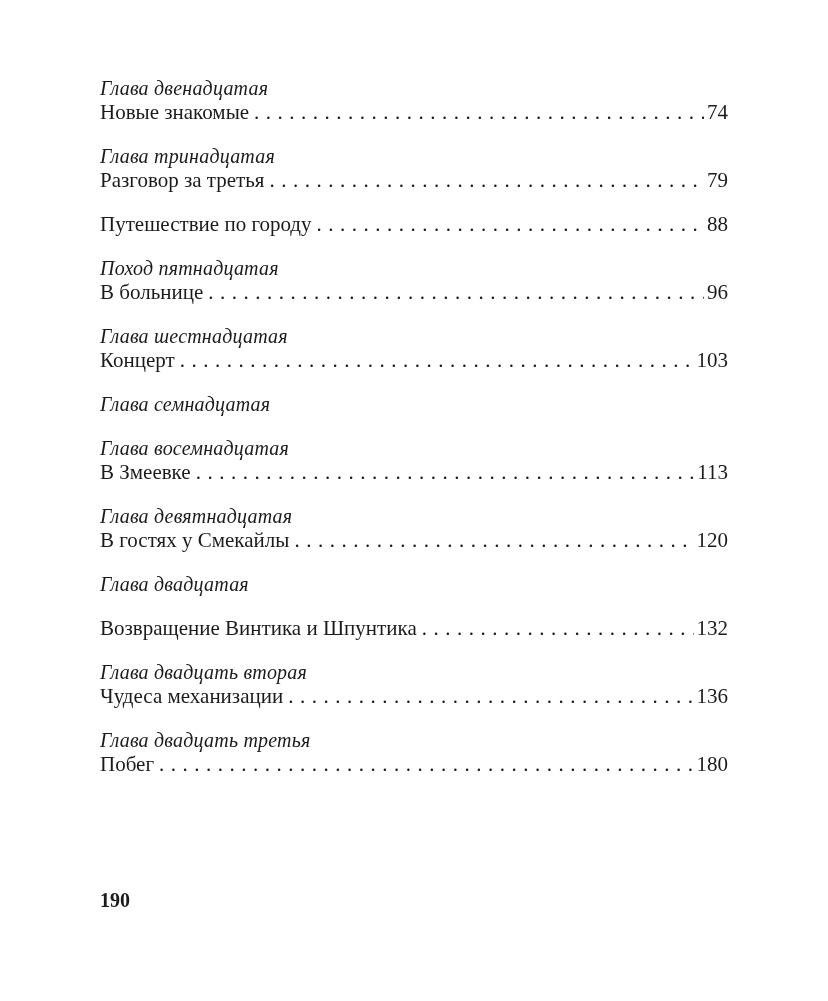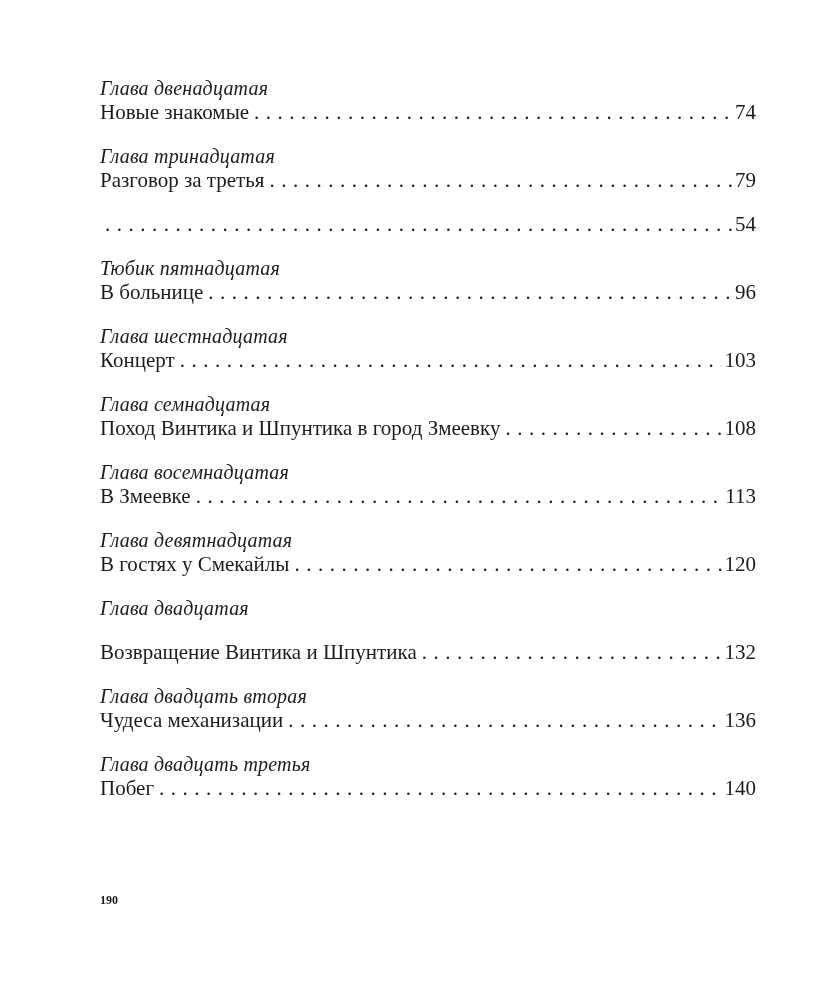--- a/index.html
+++ b/index.html
@@ -12,21 +12,21 @@
     width: 828px;
     height: 1001px;
     background: #ffffff;
     overflow: hidden;
     font-family: "Liberation Serif", serif;
     color: #1b1b1b;
   }
   .toc {
     position: absolute;
     left: 100px;
-    right: 72px;
+    right: 100px;
     top: 76px;
   }
   .entry {
     margin-bottom: 20px;
   }
   .chapter {
     font-style: italic;
     font-size: 20px;
     line-height: 24px;
     letter-spacing: 0.2px;
@@ -55,21 +55,21 @@
   }
   .pagenum {
     flex: 0 0 auto;
     white-space: nowrap;
   }
   .folio {
     position: absolute;
     left: 100px;
     top: 888px;
     font-weight: bold;
-    font-size: 12px;
+    font-size: 20px;
     line-height: 24px;
     text-align: center;
   }
 </style>
 </head>
 <body>
 
 <div class="page">
 
   <div class="toc">
@@ -86,50 +86,46 @@
       <div class="chapter">Глава тринадцатая</div>
       <div class="title-line">
         <span class="title">Разговор за третья</span>
         <span class="leader"></span>
         <span class="pagenum">79</span>
       </div>
     </div>
 
     <div class="entry">
       <div class="title-line">
+        <span class="title">Путешествие по городу</span>
         <span class="leader"></span>
-        <span class="pagenum">54</span>
+        <span class="pagenum">88</span>
       </div>
     </div>
 
     <div class="entry">
-      <div class="chapter">Тюбик пятнадцатая</div>
+      <div class="chapter">Поход пятнадцатая</div>
       <div class="title-line">
         <span class="title">В больнице</span>
         <span class="leader"></span>
         <span class="pagenum">96</span>
       </div>
     </div>
 
     <div class="entry">
       <div class="chapter">Глава шестнадцатая</div>
       <div class="title-line">
         <span class="title">Концерт</span>
         <span class="leader"></span>
         <span class="pagenum">103</span>
       </div>
     </div>
 
     <div class="entry">
       <div class="chapter">Глава семнадцатая</div>
-      <div class="title-line">
-        <span class="title">Поход Винтика и Шпунтика в город Змеевку</span>
-        <span class="leader"></span>
-        <span class="pagenum">108</span>
-      </div>
     </div>
 
     <div class="entry">
       <div class="chapter">Глава восемнадцатая</div>
       <div class="title-line">
         <span class="title">В Змеевке</span>
         <span class="leader"></span>
         <span class="pagenum">113</span>
       </div>
     </div>
@@ -162,20 +158,20 @@
         <span class="leader"></span>
         <span class="pagenum">136</span>
       </div>
     </div>
 
     <div class="entry">
       <div class="chapter">Глава двадцать третья</div>
       <div class="title-line">
         <span class="title">Побег</span>
         <span class="leader"></span>
-        <span class="pagenum">140</span>
+        <span class="pagenum">180</span>
       </div>
     </div>
   </div>
 
   <div class="folio">190</div>
 
 </div>
 
 </body></html>

